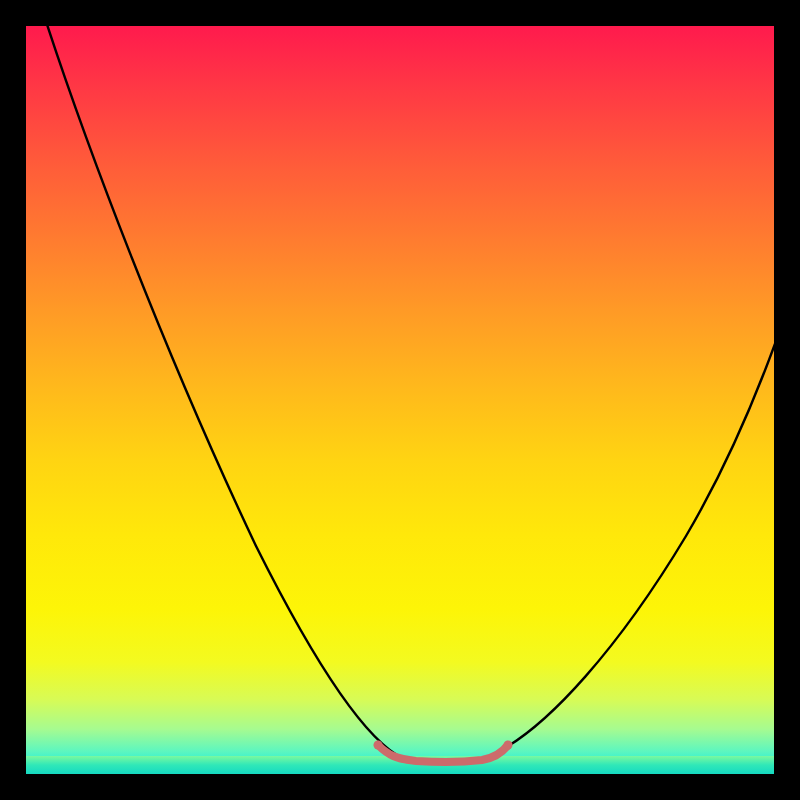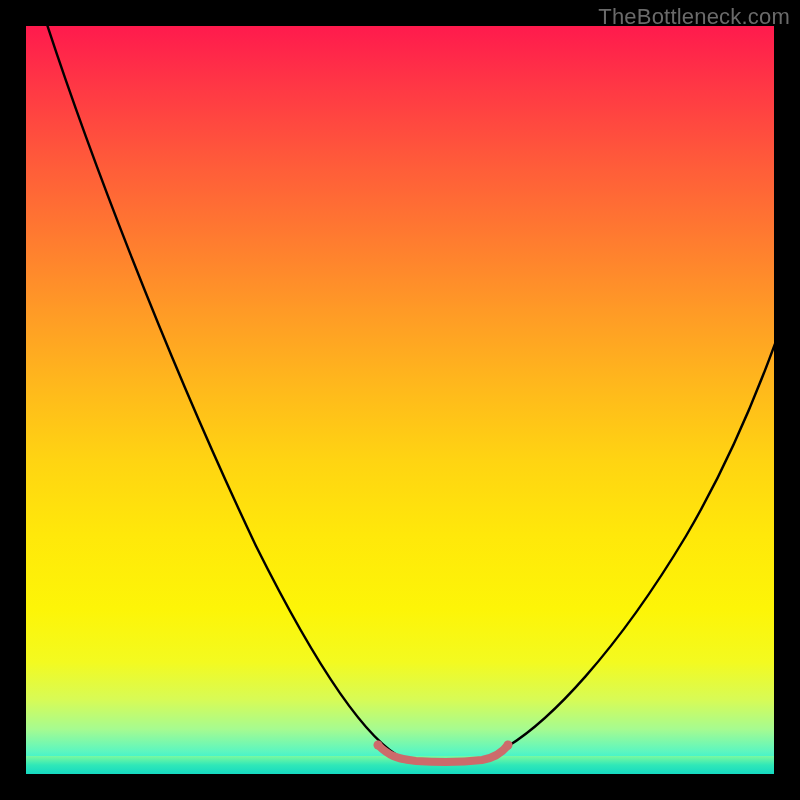--- a/index.html
+++ b/index.html
@@ -67,21 +67,20 @@
     color: #6a6a6a;
     font-size: 22px;
     font-weight: 500;
     letter-spacing: 0.2px;
   }
 </style>
 </head>
 <body>
 
 <div class="container">
-  <div class="watermark">TheBottleneck.com</div>
   <div class="plot-area">
     <div class="green-band"></div>
     <svg class="curves" viewBox="0 0 748 748">
       <path d="M 15 -20
                C 60 120, 140 330, 230 520
                C 290 640, 340 715, 378 733" fill="none" stroke="#000" stroke-width="2.4"></path>
       <path d="M 456 733
                C 520 710, 600 610, 660 510
                C 700 442, 730 370, 750 315" fill="none" stroke="#000" stroke-width="2.4"></path>
       <path d="M 352 719

